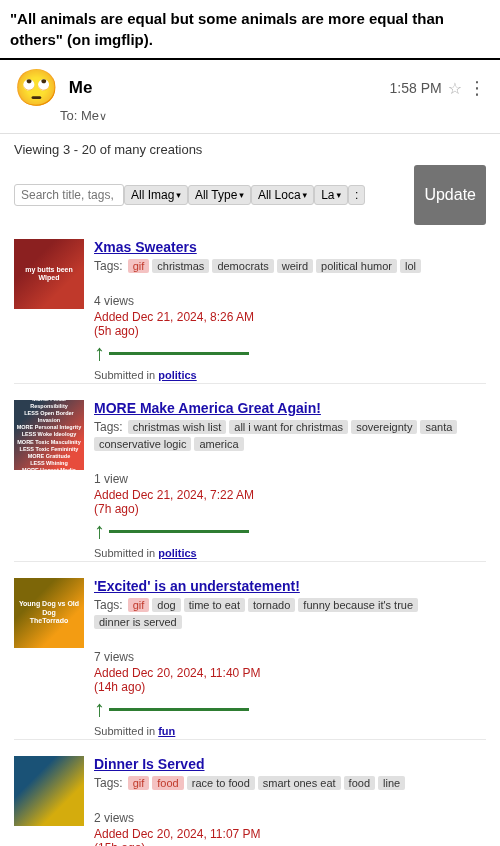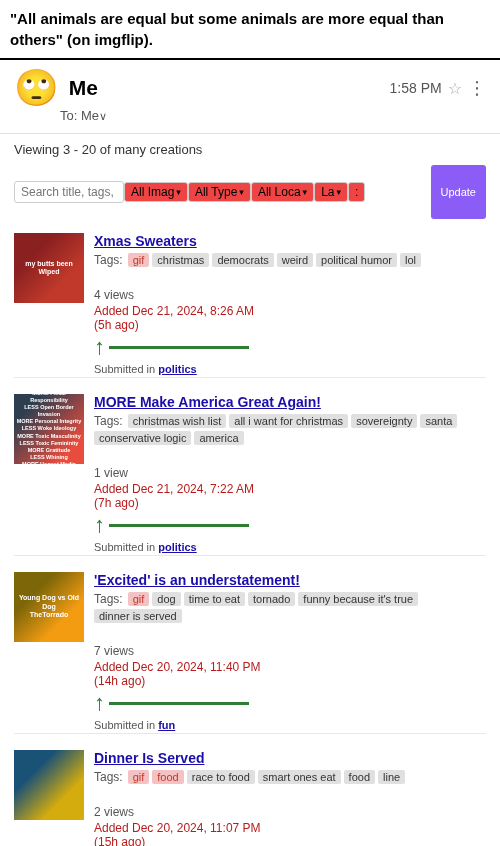--- a/index.html
+++ b/index.html
@@ -36,21 +36,21 @@
     .email-left {
       display: flex;
       align-items: center;
       gap: 10px;
     }
     .emoji-avatar {
       font-size: 36px;
       line-height: 1;
     }
     .sender-name {
-      font-size: 21px;
+      font-size: 17px;
       font-weight: bold;
     }
     .email-time {
       font-size: 14px;
       color: #555;
       display: flex;
       align-items: center;
       gap: 6px;
     }
     .star-icon { font-size: 16px; color: #aaa; }
@@ -87,34 +87,34 @@
       padding: 3px 6px;
       font-size: 12px;
       width: 110px;
       color: #888;
     }
     .filter-pill {
       border: 1px solid #ccc;
       border-radius: 3px;
       padding: 2px 6px;
       font-size: 12px;
-      background: #ef4444;
+      background: #e5e5e5;
       cursor: pointer;
       display: flex;
       align-items: center;
       gap: 2px;
     }
     .filter-chevron { font-size: 9px; }
     .update-btn {
-      background: #8b5cf6;
+      background: #737373;
       color: #fff;
       border: none;
       border-radius: 3px;
       padding: 21px 10px;
-      font-size: 11px;
+      font-size: 16px;
       cursor: pointer;
       margin-left: auto;
     }
 
     
     .meme-item {
       display: flex;
       gap: 10px;
       margin-bottom: 16px;
       padding-bottom: 2px;

